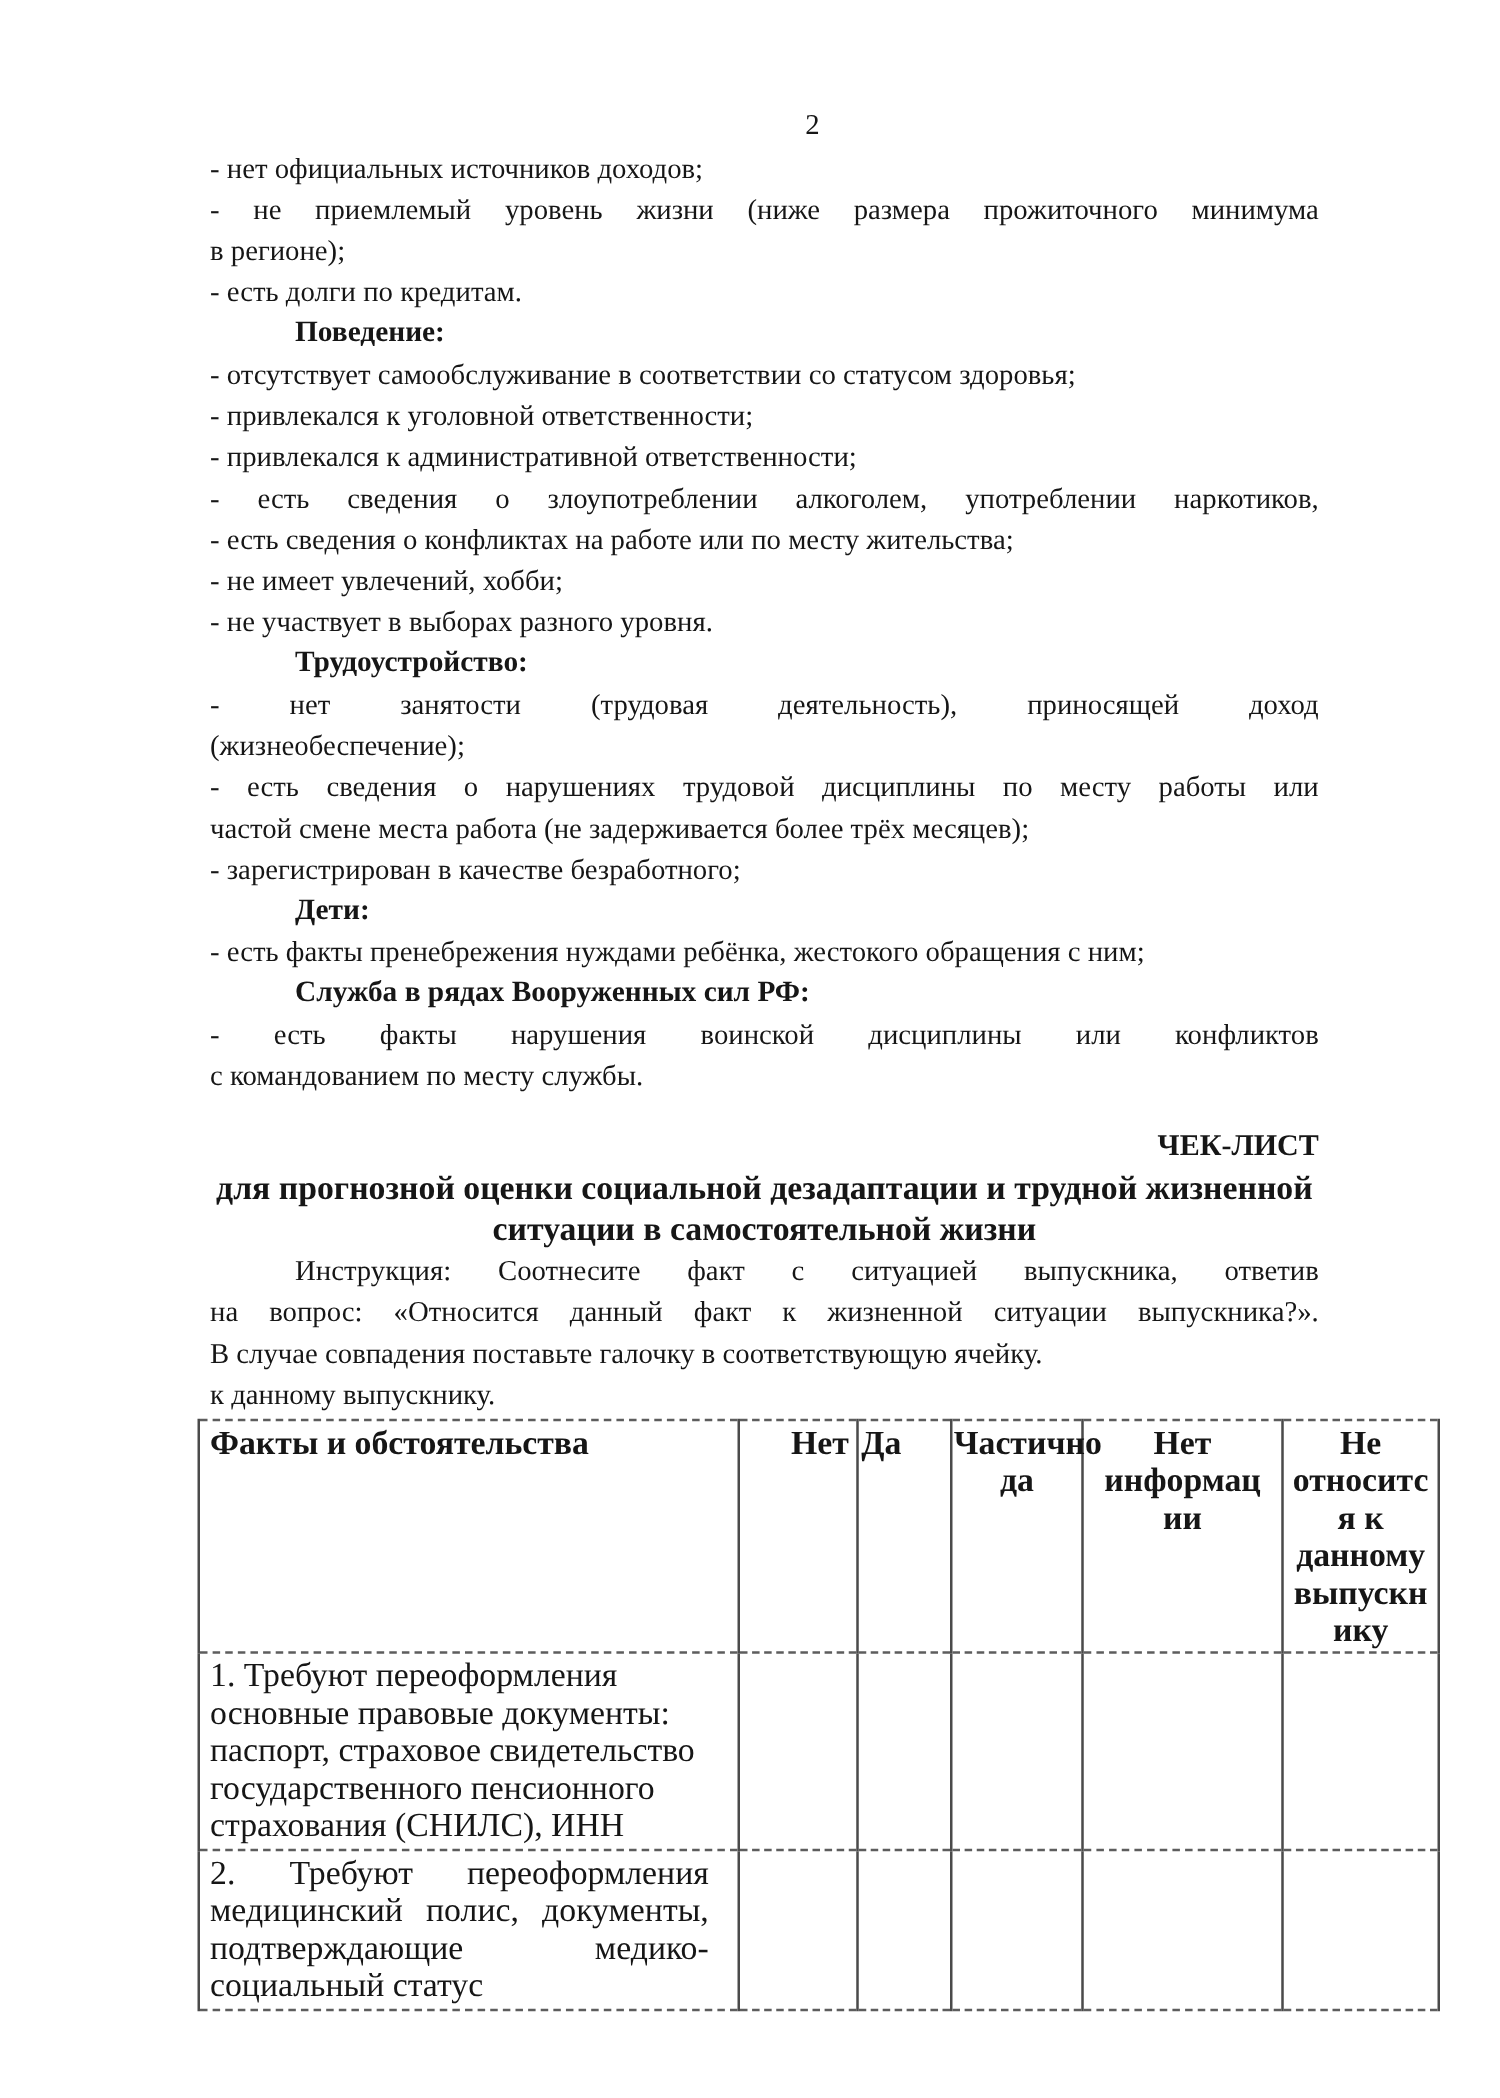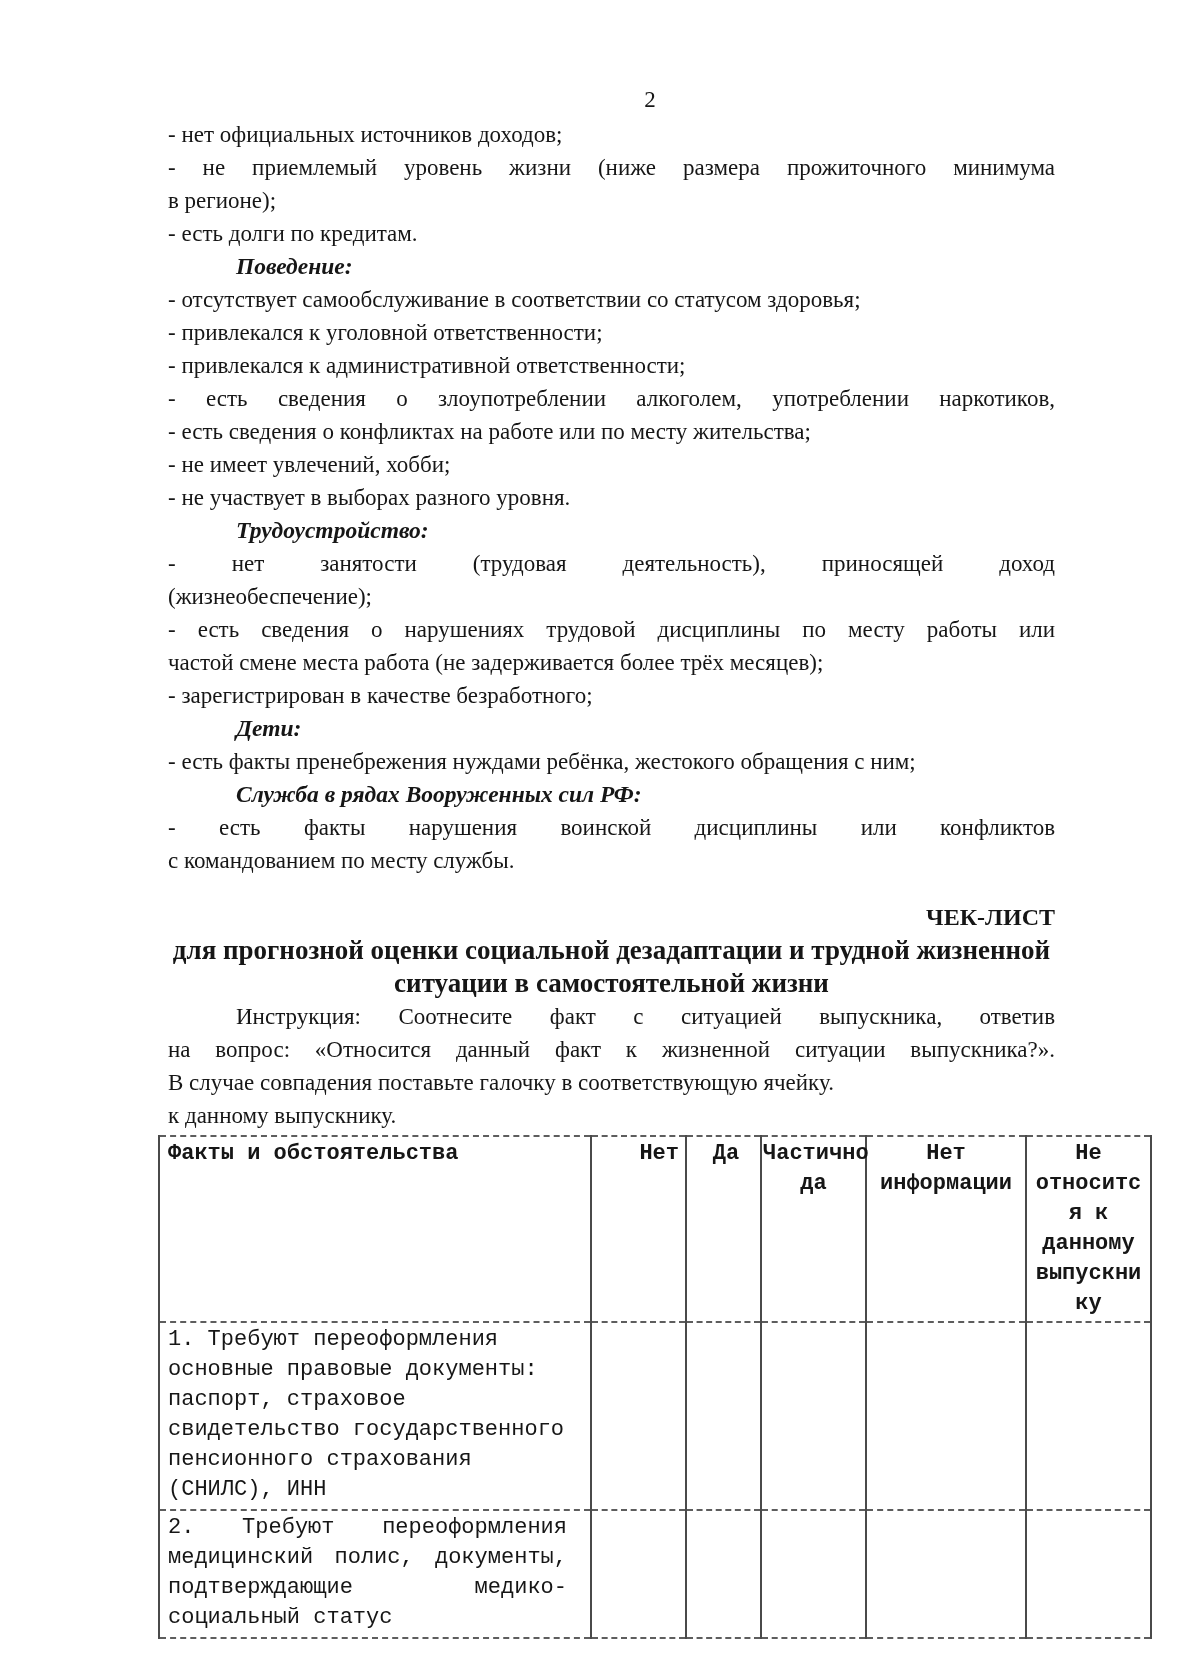--- a/index.html
+++ b/index.html
@@ -35,21 +35,20 @@
     line-height: 33px;
     white-space: normal;
   }
   .j {
     text-align: justify;
     text-align-last: justify;
   }
   .ind { text-indent: 68px; }
   .h {
     font-weight: 700;
-    font-style: italic;
     padding-left: 68px;
     font-size: 23.5px;
   }
   .cl-title {
     margin-top: 24px;
     text-align: right;
     font-weight: 700;
     font-size: 24px;
     line-height: 33px;
   }
@@ -67,29 +66,28 @@
     margin-left: -10px;
     margin-top: 3px;
   }
   table.checklist th,
   table.checklist td {
     border-left: 2px solid #4a4a4a;
     border-right: 2px solid #4a4a4a;
     border-top: 2px dashed #5d5d5d;
     border-bottom: 2px dashed #5d5d5d;
     vertical-align: top;
-    font-size: 22px;
+    font-size: 27px;
     line-height: 30px;
     font-weight: 400;
-    font-family: Liberation Mono, monospace;
   }
   table.checklist th { font-weight: 700; }
   .th-fact  { text-align: left;   padding: 2px 6px 2px 8px; }
   .th-no    { text-align: right;  padding: 2px 6px 2px 2px; }
-  .th-yes   { text-align: center;  padding: 2px 8px 2px 13px; }
+  .th-yes   { text-align: left;  padding: 2px 8px 2px 2px; }
   .th-part  { text-align: center; padding: 2px 1px; }
   .th-ni    { text-align: center; padding: 2px 10px; overflow-wrap: break-word; word-wrap: break-word; }
   .th-nr    { text-align: center; padding: 2px 6px;  overflow-wrap: break-word; word-wrap: break-word; }
   .td-fact  { text-align: left;   padding: 2px 6px 4px 8px; }
   .td-fact.jus { text-align: justify; padding-right: 23px; margin-top: 48px; }
   .td-ans   { padding: 2px; }
 </style>
 </head>
 <body>
 

